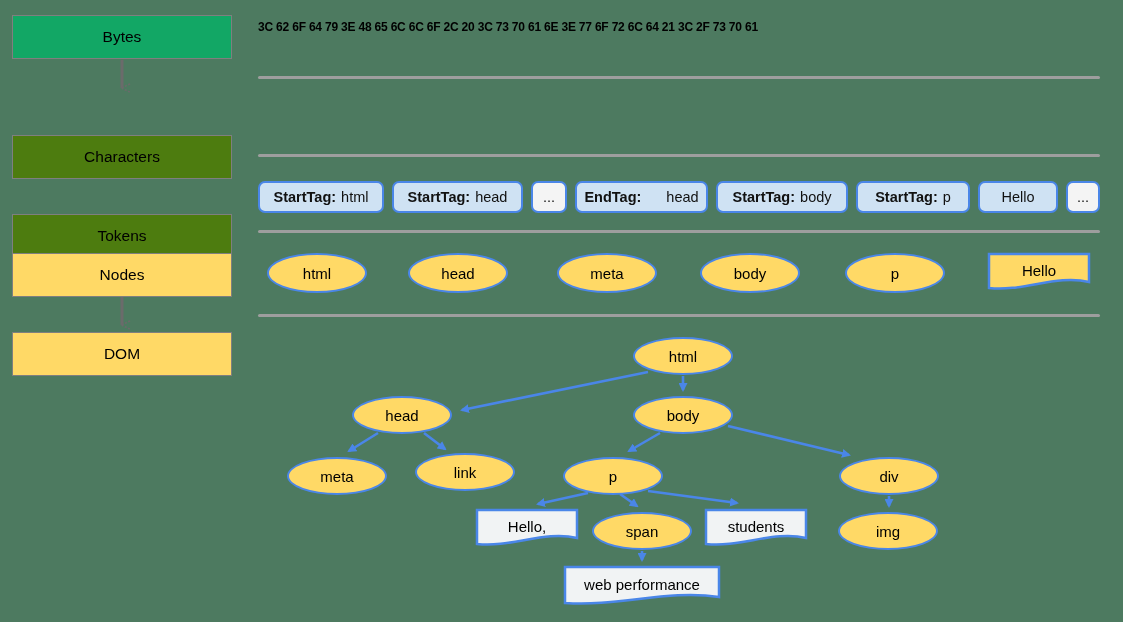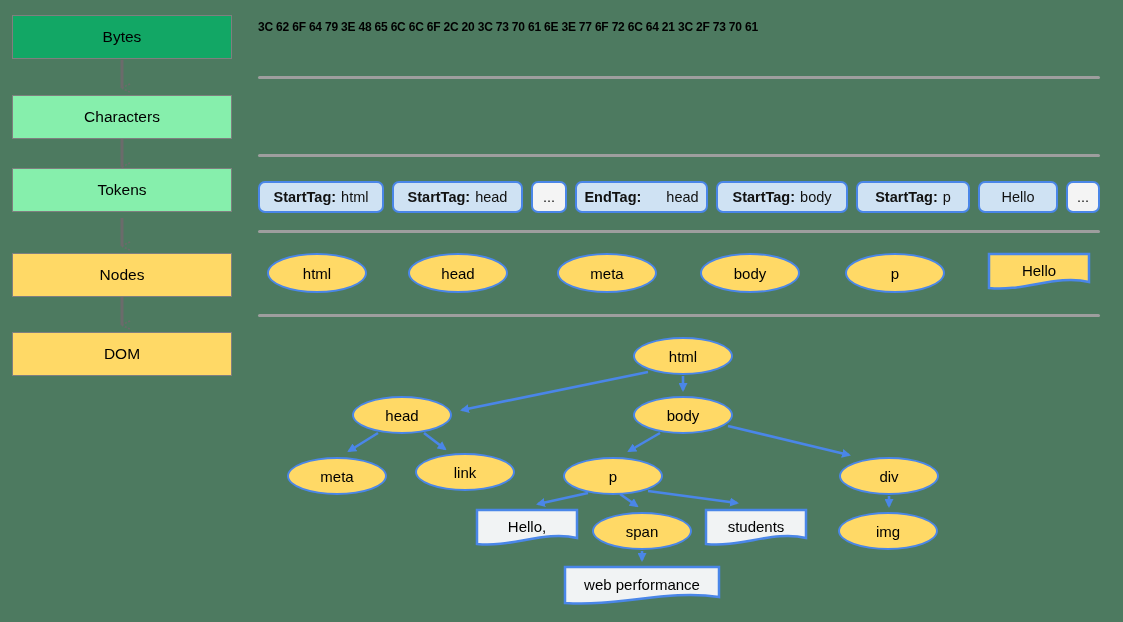--- a/index.html
+++ b/index.html
@@ -9,21 +9,21 @@
     font-family:"Liberation Sans","DejaVu Sans",sans-serif;
     color:#111;
   }
   .stage{
     position:absolute;left:12px;width:220px;height:44px;
     border:1.5px solid #7f7f7f;box-sizing:border-box;
     display:flex;align-items:center;justify-content:center;
     font-size:15.5px;color:#000;
   }
   .stage.green{background:#12a765;}
-  .stage.blue{background:#86efac;}
+  .stage.blue{background:#4d7c0f;margin-top:40px;}
   .stage.yellow{background:#ffd966;}
   .divider{
     position:absolute;left:258px;width:842px;height:3px;
     background:#9e9e9e;border-radius:2px;
   }
   .bytes-text{
     position:absolute;left:258px;top:16px;width:800px;
     font-size:12px;font-weight:600;line-height:22px;letter-spacing:-0.2px;color:#000;
   }
   .chars-text{
@@ -99,21 +99,21 @@
 </svg>
 
 <div class="node-layer">
 
   <div class="stage green" style="top:15px;">
     <span>Bytes</span>
   </div>
   <div class="stage blue" style="top:95px;">
     <span>Characters</span>
   </div>
-  <div class="stage blue" style="top:168px;">
+  <div class="stage blue" style="top:174px;">
     <span>Tokens</span>
   </div>
   <div class="stage yellow" style="top:253px;">
     <span>Nodes</span>
   </div>
   <div class="stage yellow" style="top:332px;">
     <span>DOM</span>
   </div>
 
   <div class="bytes-text">

